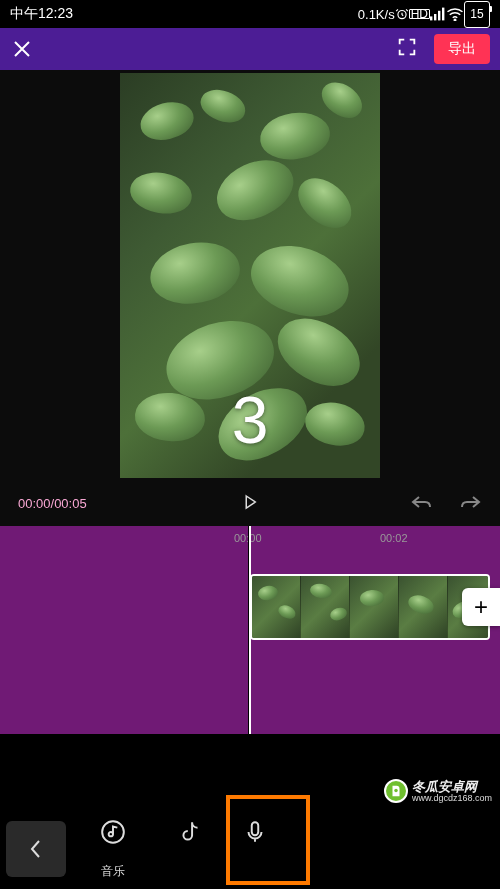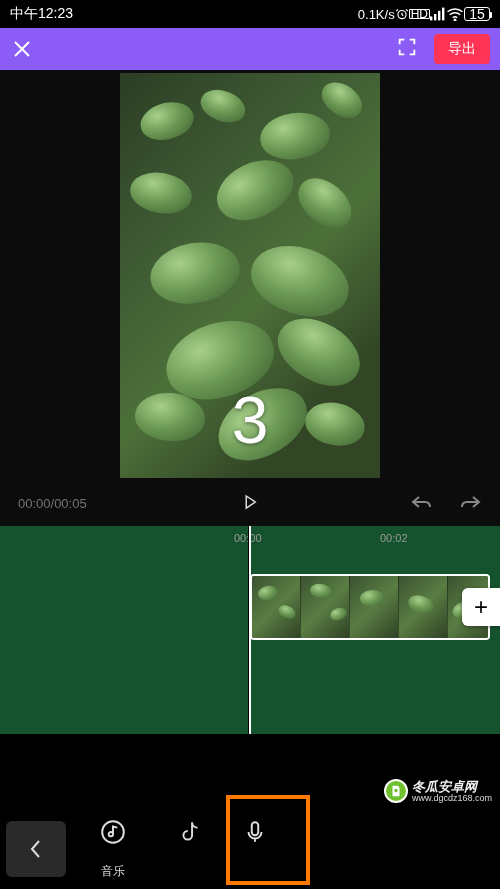--- a/index.html
+++ b/index.html
@@ -17,37 +17,37 @@
     display: flex;
     align-items: center;
     justify-content: space-between;
     padding: 0 10px;
     font-size: 14px;
     background: #000;
   }
   .status-right { display: flex; align-items: center; font-size: 13px; }
   .status-right svg { display: block; }
   .battery {
-    width: 26px; height: 14px; border: 1px solid #fff; border-radius: 3px;
+    width: 26px; height: 27px; border: 1px solid #fff; border-radius: 3px;
     display: flex; align-items: center; justify-content: center;
-    font-size: 14px; position: relative;
+    font-size: 12px; position: relative;
   }
   .battery::after {
     content:""; position:absolute; right:-3px; top:4px;
     width:2px; height:6px; background:#fff; border-radius:0 1px 1px 0;
   }
 
   
   .top-bar {
     height: 42px;
     display: flex;
     align-items: center;
     justify-content: space-between;
     padding: 0 10px;
-    background: #8b5cf6;
+    background: #4c1d95;
   }
   .close-x { width:24px; height:24px; cursor:pointer; }
   .top-right { display:flex; align-items:center; gap:16px; }
   .export-btn {
     background:#ff3355; color:#fff; border:none;
     padding: 6px 14px; border-radius:4px; font-size:14px; cursor:pointer;
   }
 
   
   .preview-area {
@@ -68,30 +68,30 @@
     position:absolute; bottom:20px; left:50%; transform:translateX(-50%);
     font-size:66px; font-weight:400; color:#fff; text-shadow: 0 1px 4px rgba(0,0,0,.5);
   }
 
   
   .play-row {
     height: 46px;
     display:flex; align-items:center; justify-content:space-between;
     padding: 0 18px;
     background:#0c0c0c;
-    font-size:13px; color:#737373;
+    font-size:13px; color:#f9a8d4;
   }
   .play-row .center { position:absolute; left:50%; transform:translateX(-50%); }
   .undo-redo { display:flex; gap:24px; }
   .undo-redo span { color:#888; cursor:pointer; }
 
   
   .timeline {
     height: 208px;
-    background:#14532d;
+    background:#701a75;
     position:relative;
     overflow:hidden;
   }
   .ruler {
     height:26px; position:relative; font-size:11px; color:#999;
   }
   .ruler span { position:absolute; top:6px; }
   .playhead {
     position:absolute; top:0; bottom:0; left:249px;
     width:2px; background:#fff; z-index:5;

